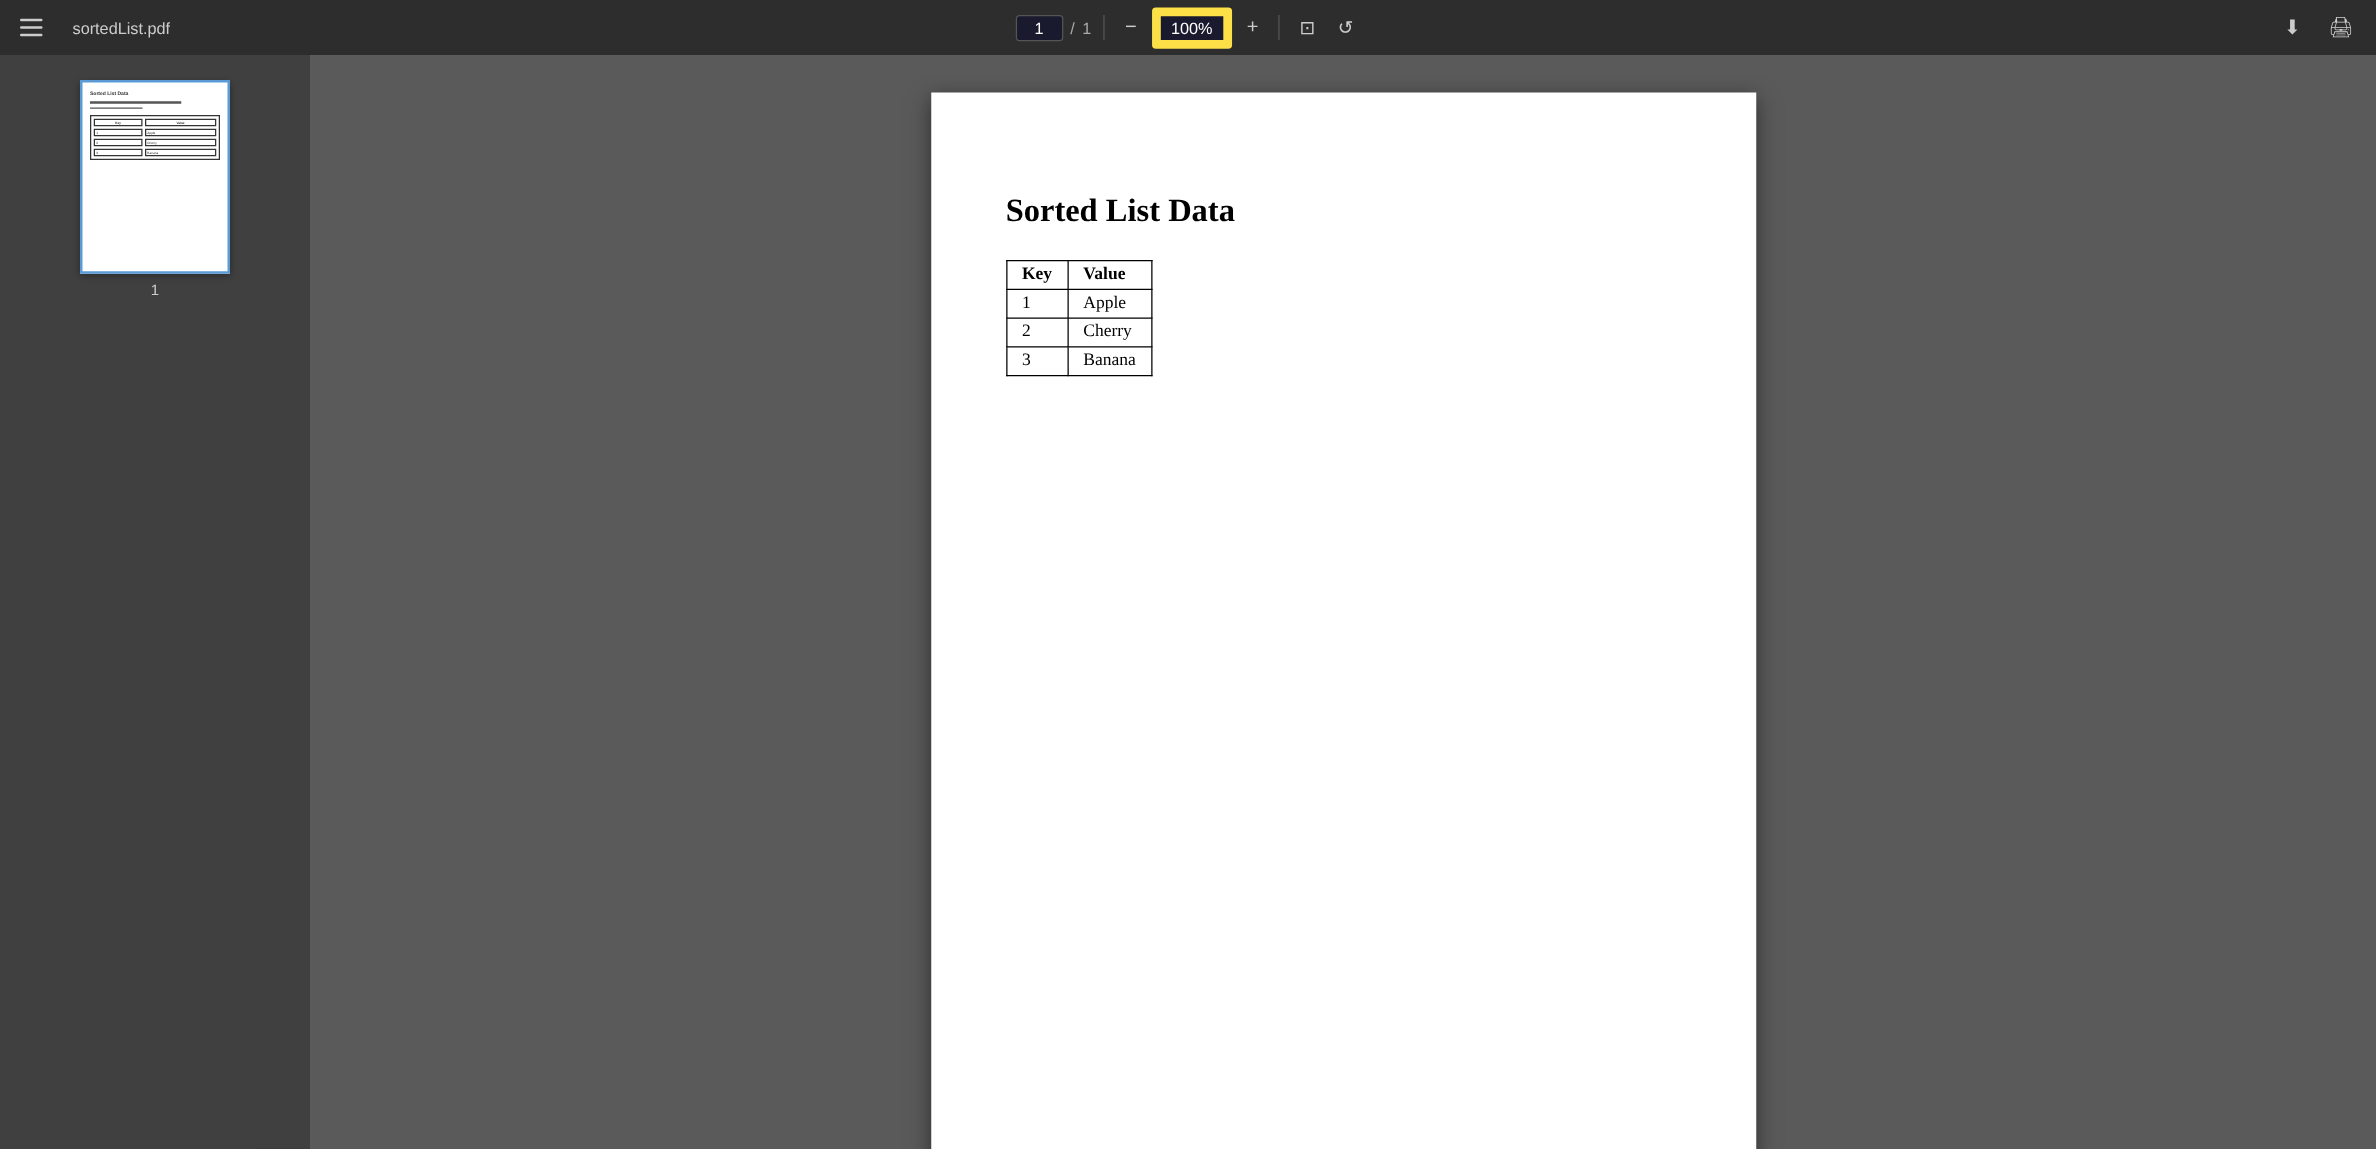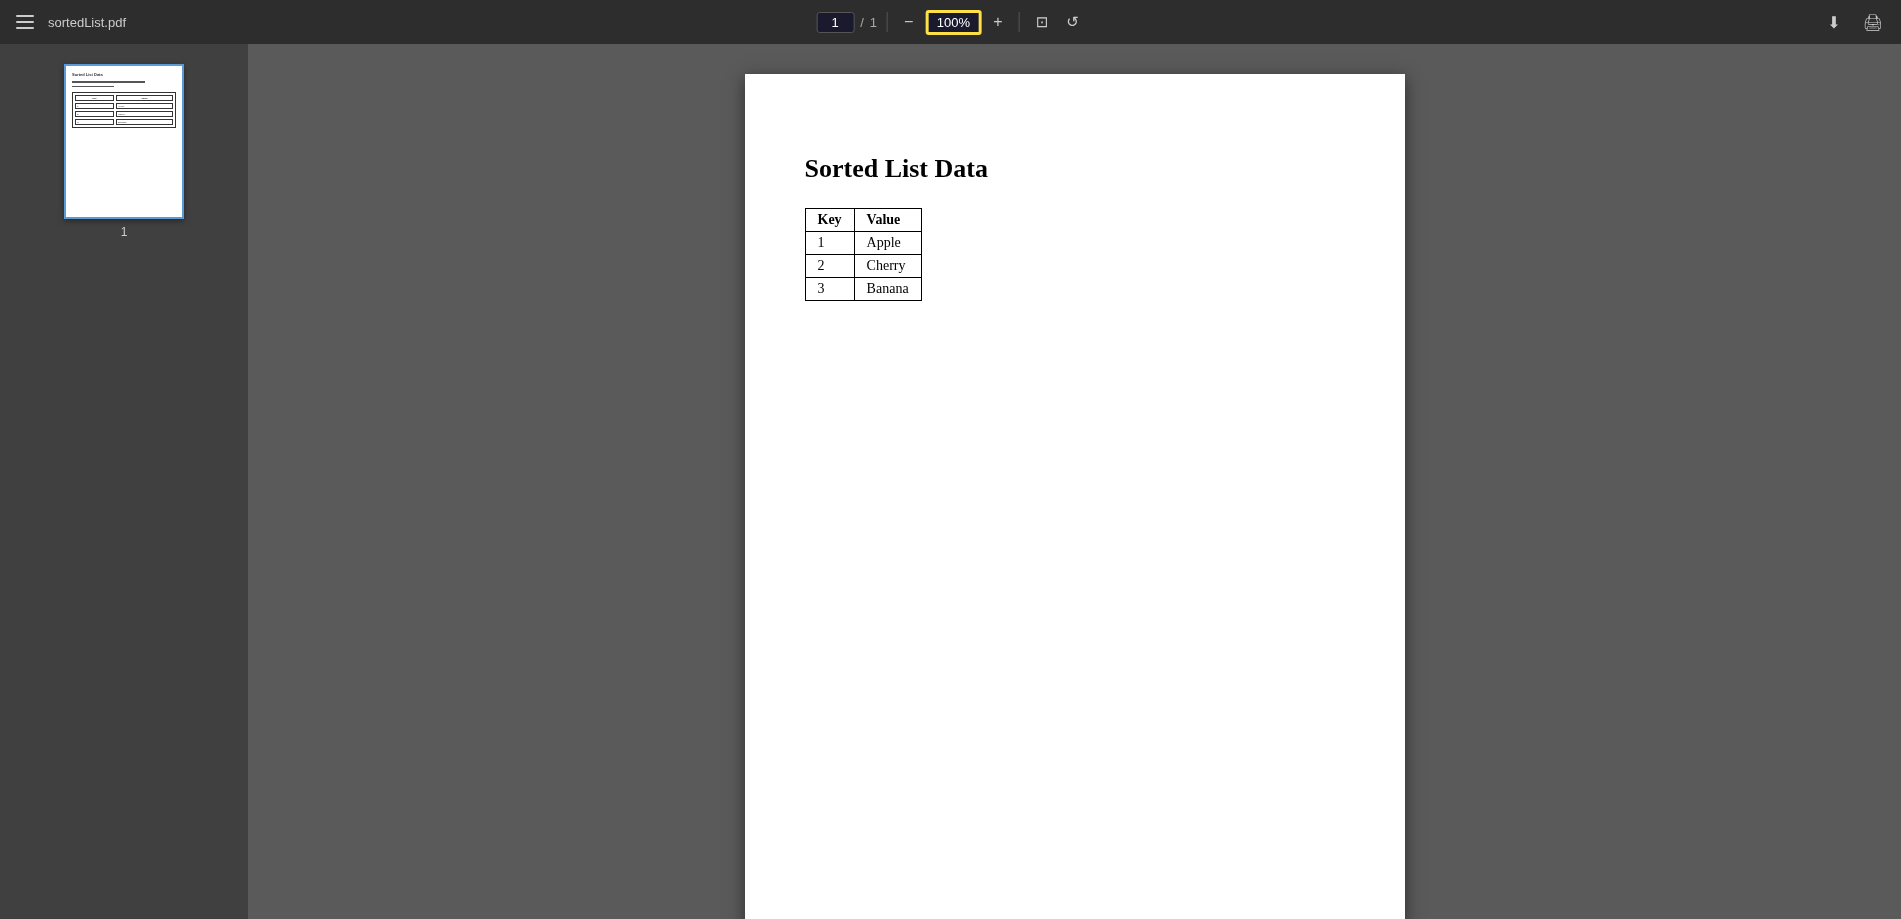--- a/index.html
+++ b/index.html
@@ -22,21 +22,21 @@
       align-items: center;
       padding: 0 12px;
       gap: 8px;
       flex-shrink: 0;
       position: relative;
     }
 
     .toolbar-left {
       display: flex;
       align-items: center;
-      gap: 10px;
+      gap: 20px;
     }
 
     .toolbar-center {
       position: absolute;
       left: 50%;
       transform: translateX(-50%);
       display: flex;
       align-items: center;
       gap: 6px;
     }
@@ -116,21 +116,21 @@
       border-radius: 3px;
       display: flex;
       align-items: center;
       justify-content: center;
     }
 
     .zoom-input-group {
       display: flex;
       align-items: center;
       background: #1a1a2e;
-      border: 3px solid #fde047;
+      border: 7px solid #fde047;
       border-radius: 3px;
       padding: 2px 6px;
     }
 
     .zoom-input {
       background: transparent;
       border: none;
       color: #fff;
       width: 38px;
       text-align: center;

